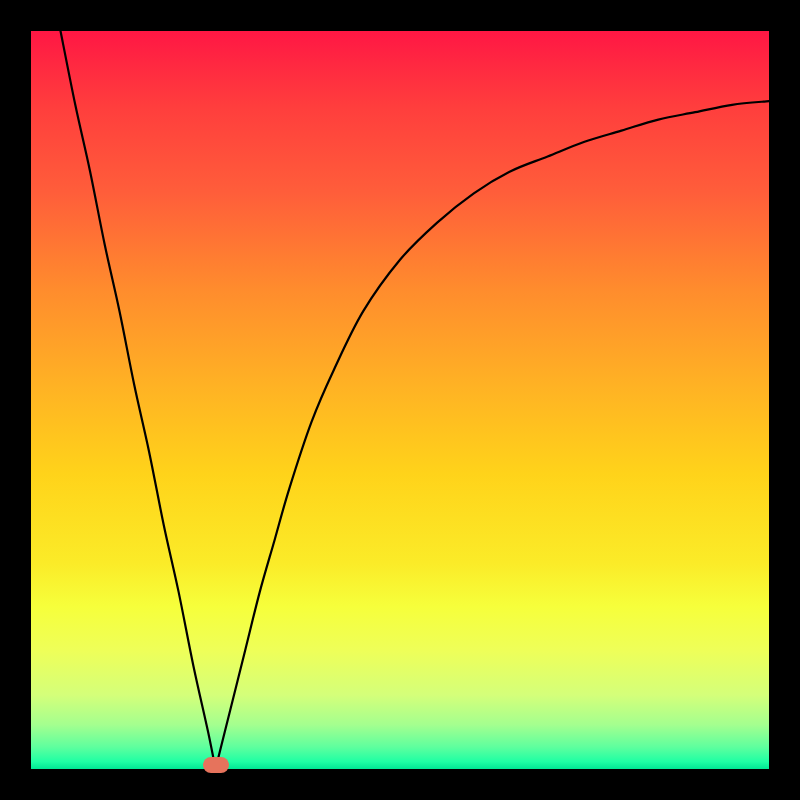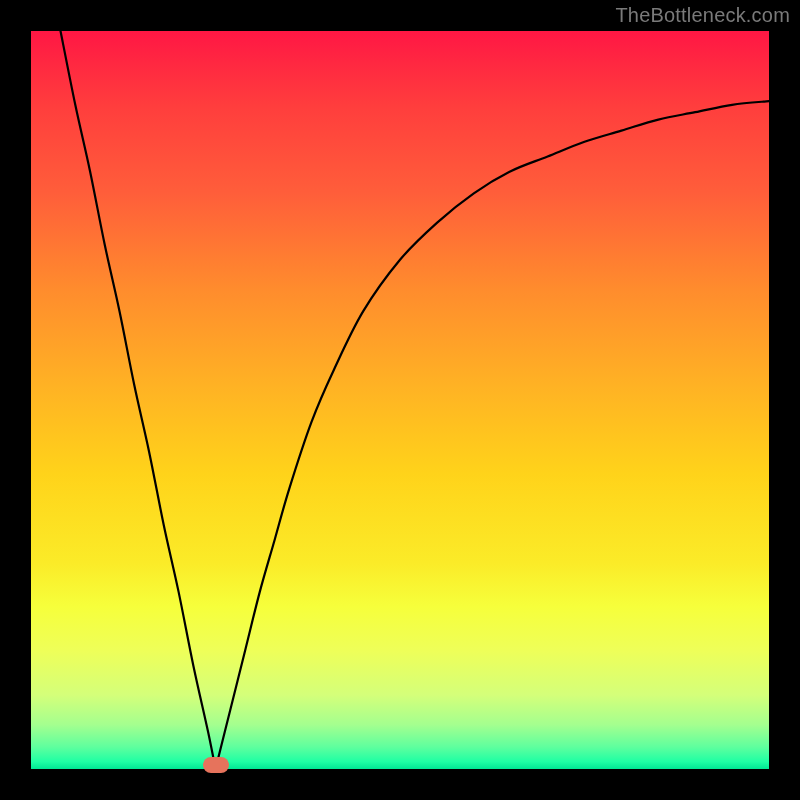--- a/index.html
+++ b/index.html
@@ -69,14 +69,13 @@
 </head>
 <body>
 
 <div class="outer">
   <div class="plot">
     <svg viewBox="0 0 738 738" preserveAspectRatio="none">
       <path id="curve-path" fill="none" stroke="#000000" stroke-width="2.2" stroke-linejoin="round" stroke-linecap="round" d="M 29.52 0.00 C 31.98 12.30, 39.36 50.43, 44.28 73.80 C 49.20 97.17, 54.12 116.85, 59.04 140.22 C 63.96 163.59, 68.88 190.65, 73.80 214.02 C 78.72 237.39, 83.64 257.07, 88.56 280.44 C 93.48 303.81, 98.40 330.87, 103.32 354.24 C 108.24 377.61, 113.16 397.29, 118.08 420.66 C 123.00 444.03, 127.92 471.09, 132.84 494.46 C 137.76 517.83, 142.68 537.51, 147.60 560.88 C 152.52 584.25, 157.44 611.31, 162.36 634.68 C 167.28 658.05, 173.43 683.88, 177.12 701.10 C 180.81 718.32, 183.27 731.85, 184.50 738.00 C 185.73 744.15, 182.04 747.84, 184.50 738.00 C 186.96 728.16, 194.34 698.64, 199.26 678.96 C 204.18 659.28, 209.10 639.60, 214.02 619.92 C 218.94 600.24, 223.86 579.33, 228.78 560.88 C 233.70 542.43, 238.62 526.44, 243.54 509.22 C 248.46 492.00, 252.15 477.24, 258.30 457.56 C 264.45 437.88, 273.06 410.82, 280.44 391.14 C 287.82 371.46, 293.97 357.93, 302.58 339.48 C 311.19 321.03, 321.03 298.89, 332.10 280.44 C 343.17 261.99, 356.70 243.54, 369.00 228.78 C 381.30 214.02, 393.60 202.95, 405.90 191.88 C 418.20 180.81, 430.50 170.97, 442.80 162.36 C 455.10 153.75, 467.40 146.37, 479.70 140.22 C 492.00 134.07, 504.30 130.38, 516.60 125.46 C 528.90 120.54, 541.20 115.01, 553.50 110.70 C 565.80 106.40, 578.10 103.32, 590.40 99.63 C 602.70 95.94, 615.00 91.63, 627.30 88.56 C 639.60 85.48, 651.90 83.64, 664.20 81.18 C 676.50 78.72, 688.80 75.64, 701.10 73.80 C 713.40 71.95, 731.85 70.73, 738.00 70.11"></path>
     </svg>
     <div class="marker" id="min-marker" style="left: 171.5px; top: 726px; background: rgb(230, 115, 92);"></div>
   </div>
-  <div class="watermark">TheBottleneck.com</div>
 </div>
 
 </body></html>

